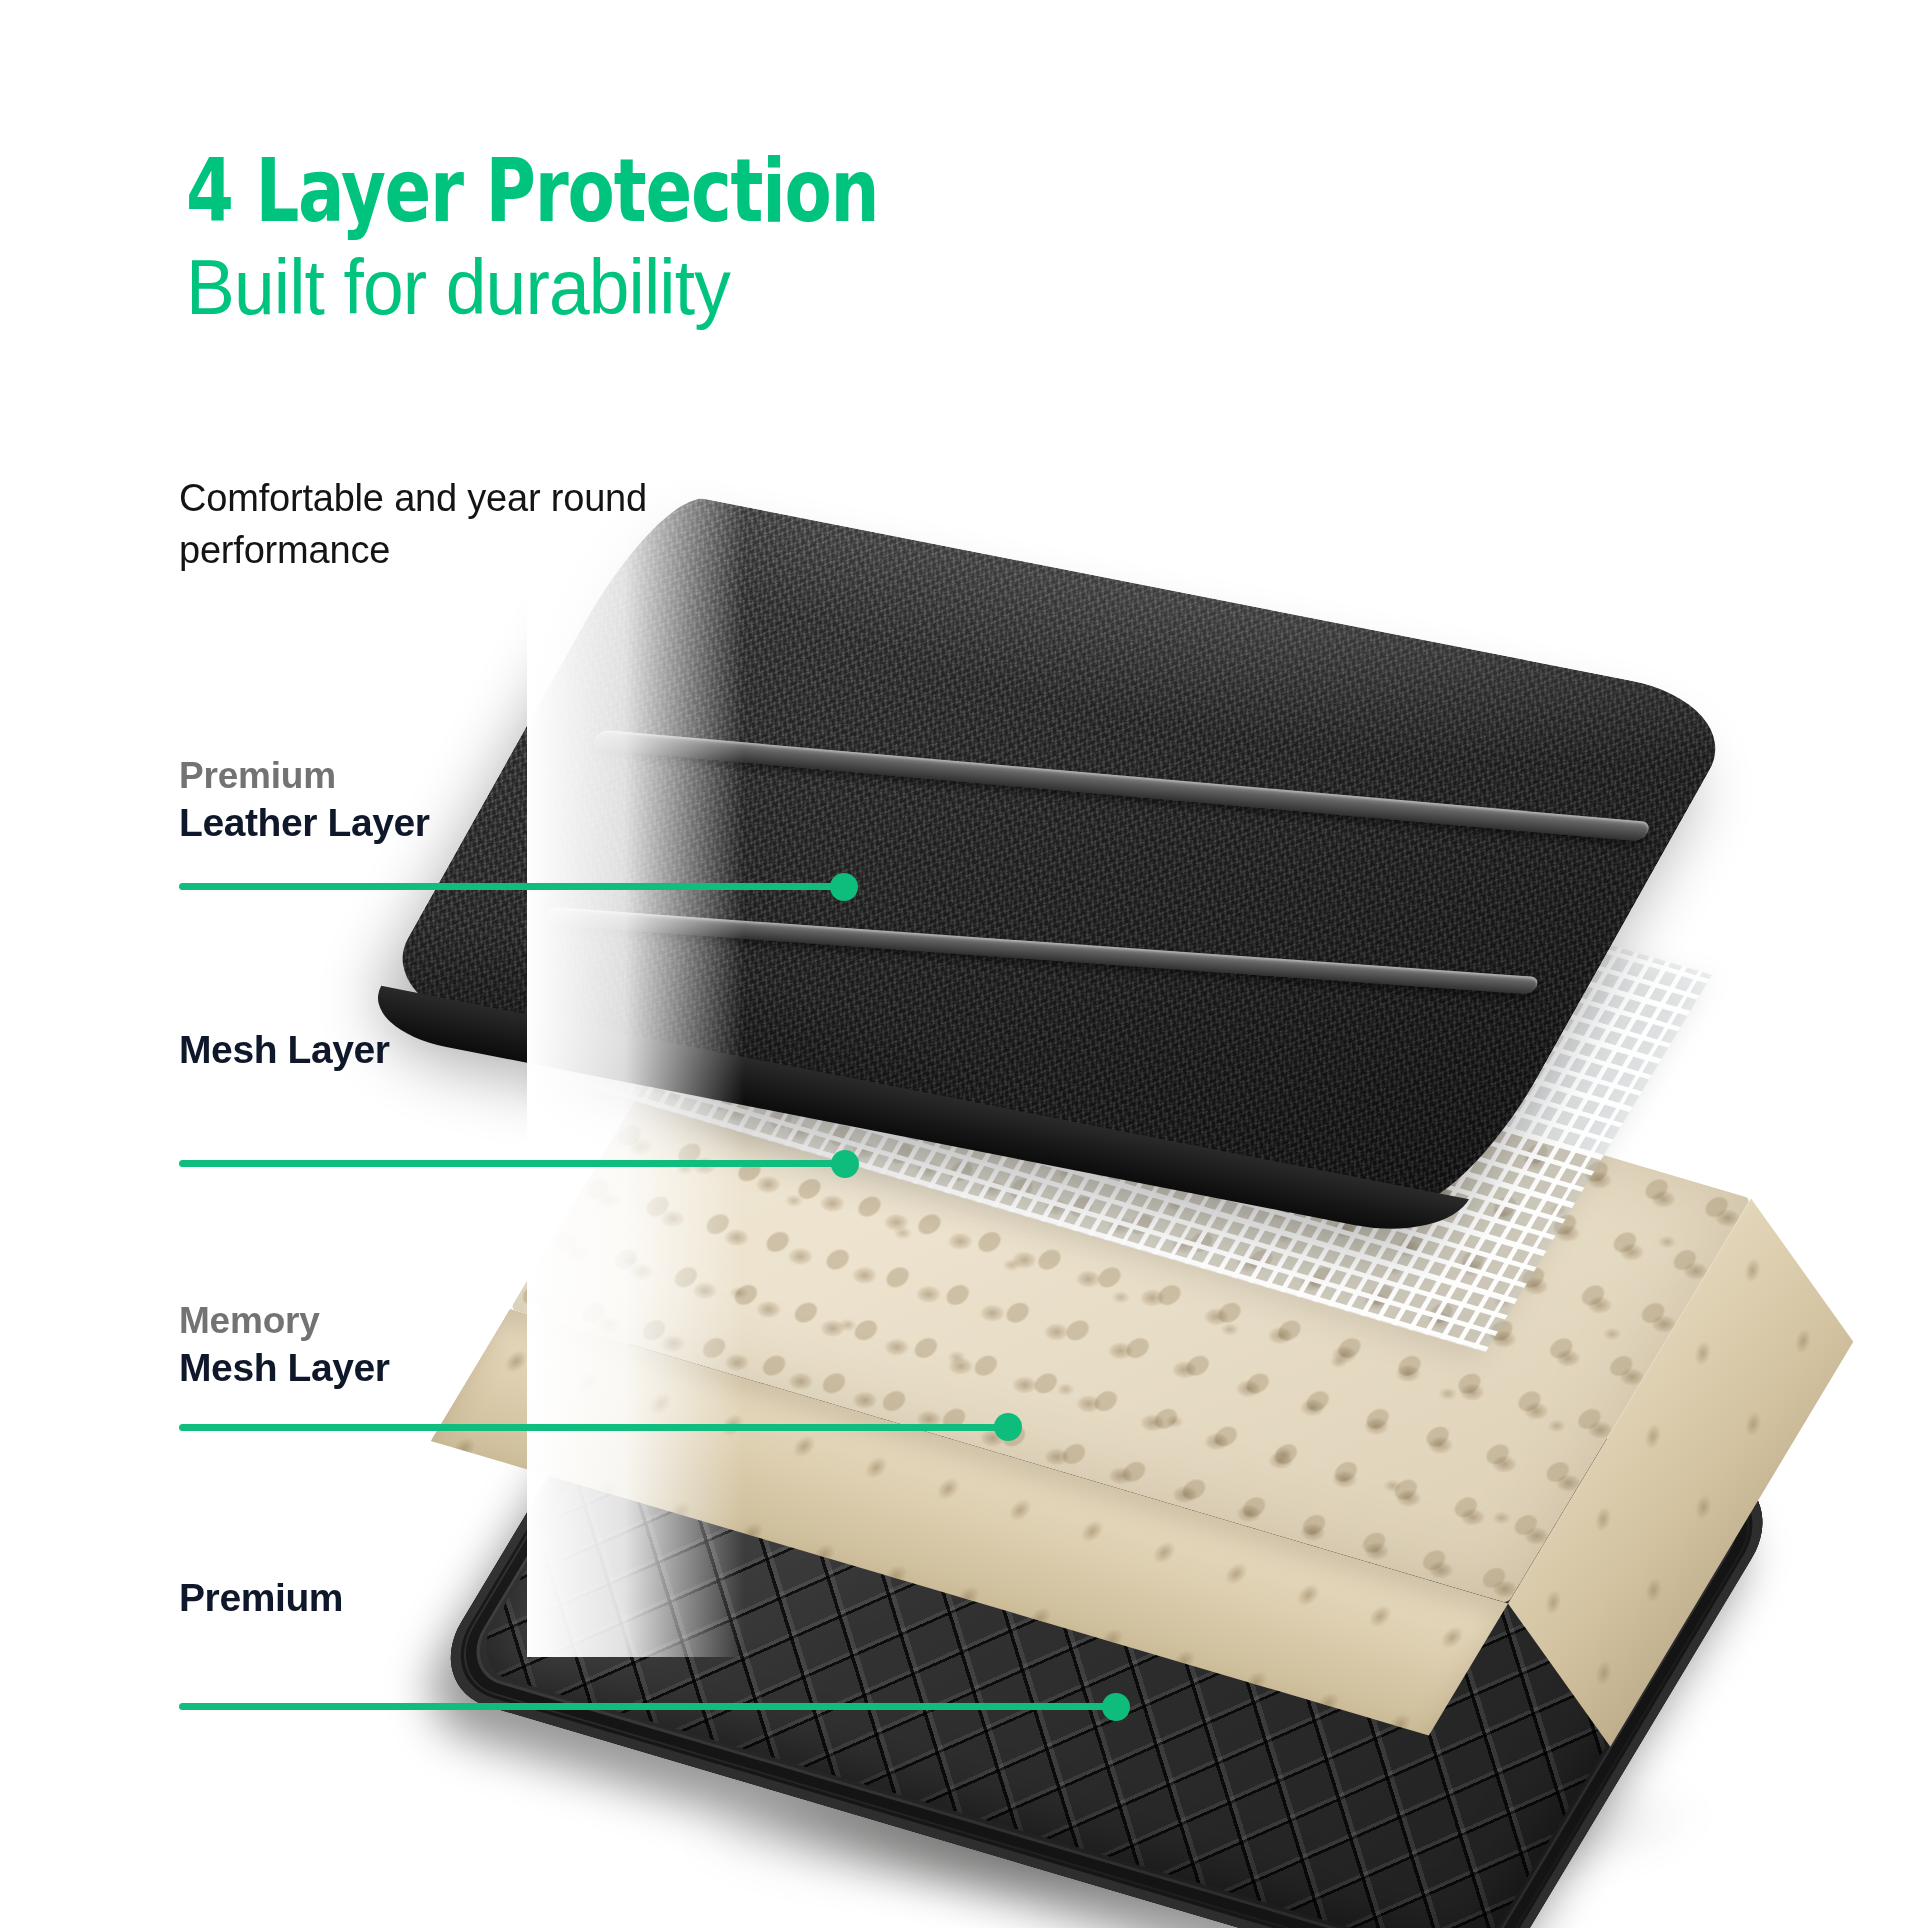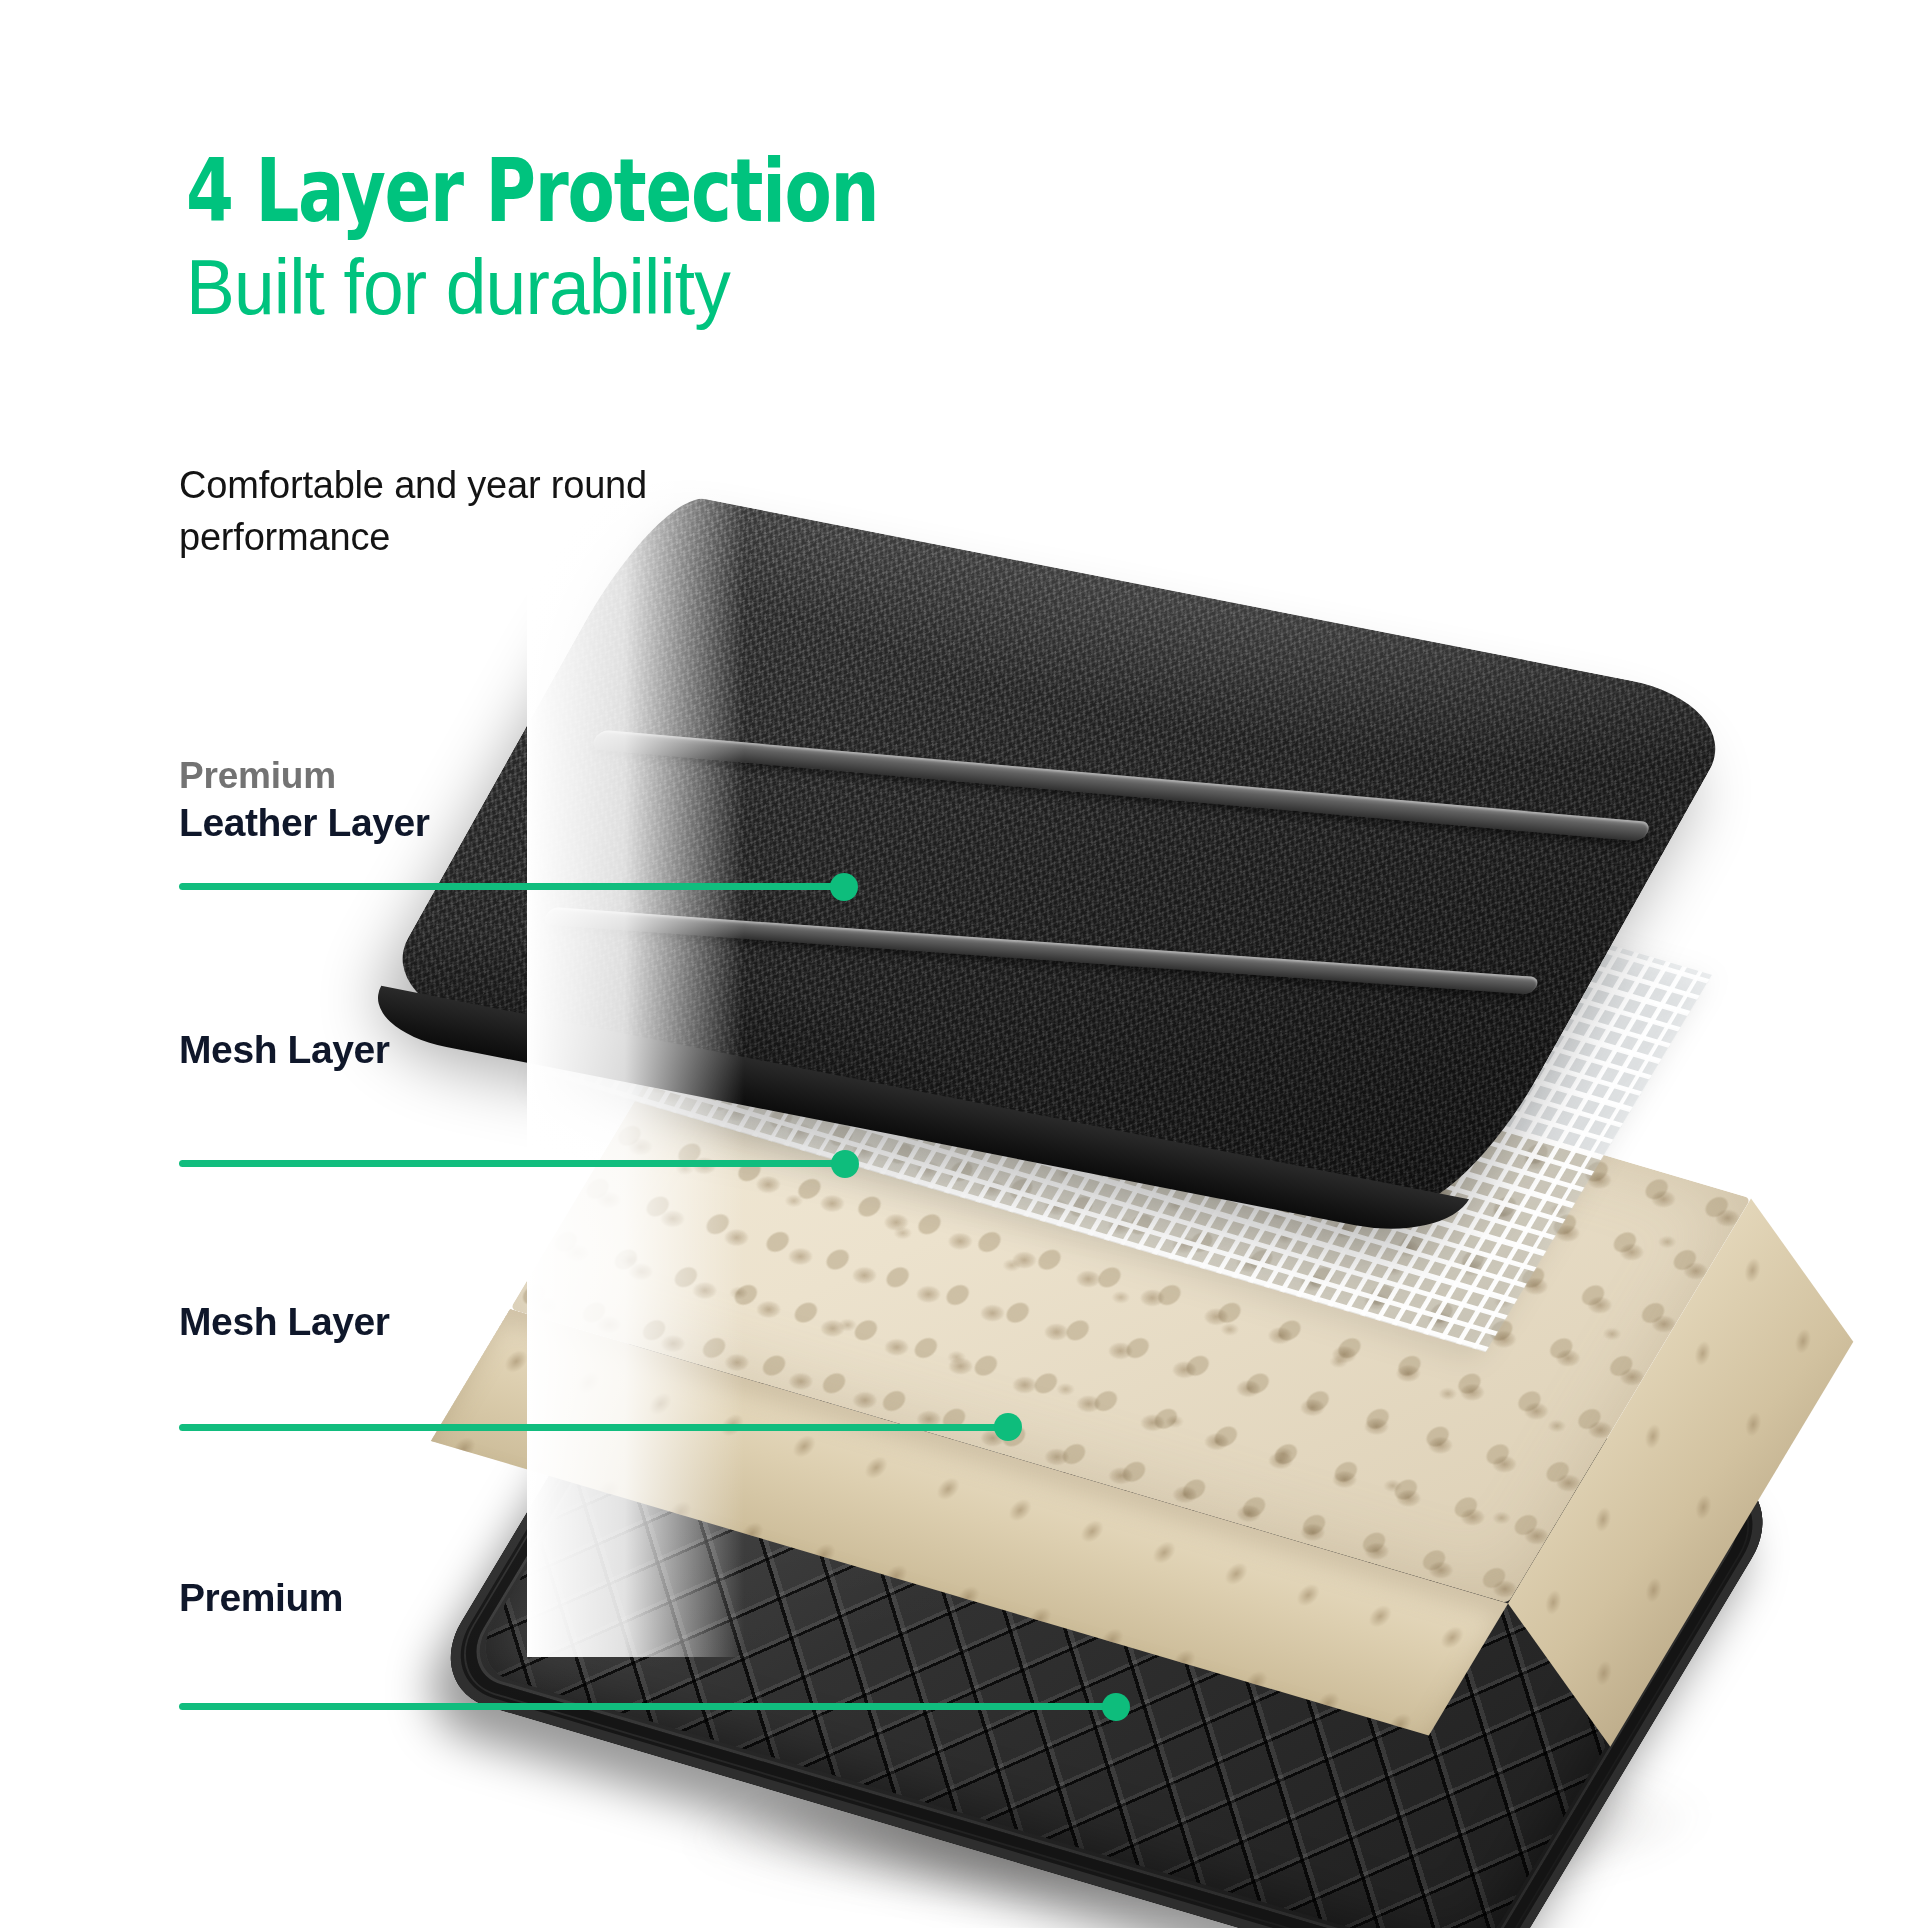--- a/index.html
+++ b/index.html
@@ -18,21 +18,21 @@
     letter-spacing:-1.4px; color:#00c37e;
     transform:scaleX(0.88); transform-origin:left center;
   }
   .headline .t2{
     font-weight:400; font-size:77px; line-height:1.12;
     letter-spacing:-0.9px; color:#00c37e; margin-top:9.4px;
     transform:scaleX(0.95); transform-origin:left center;
   }
 
   .intro{
-    position:absolute; left:179px; top:459px;
+    position:absolute; left:179px; top:472px;
     font-size:38px; line-height:1.38; font-weight:400; color:#141414;
     letter-spacing:-0.2px; width:490px;
   }
 
   
   .callout{ position:absolute; left:179px; width:603px; }
   .callout .kicker{ font-size:37px; font-weight:700; color:#737373; line-height:1.24; letter-spacing:-0.2px;}
   .callout .strong{ font-size:39px; font-weight:700; color:#0f172a; line-height:1.24; letter-spacing:-0.4px;}
 
   
@@ -249,20 +249,21 @@
 <div class="leader" style="left:179px; top:883px; width:669px;"></div>
 <div class="leader-dot" style="left:830px; top:873px;"></div>
 
 <div class="callout" style="top:1026px;">
   <div class="strong">Mesh Layer</div>
 </div>
 <div class="leader" style="left:179px; top:1160px; width:670px;"></div>
 <div class="leader-dot" style="left:831px; top:1150px;"></div>
 
 <div class="callout" style="top:1298px;">
+  <div class="kicker">Memory</div>
   <div class="strong">Mesh Layer</div>
 </div>
 <div class="leader" style="left:179px; top:1424px; width:833px;"></div>
 <div class="leader-dot" style="left:994px; top:1413px;"></div>
 
 <div class="callout" style="top:1574px;">
   <div class="strong">Premium</div>
 </div>
 <div class="leader" style="left:179px; top:1703px; width:942px;"></div>
 <div class="leader-dot" style="left:1102px; top:1693px;"></div>

